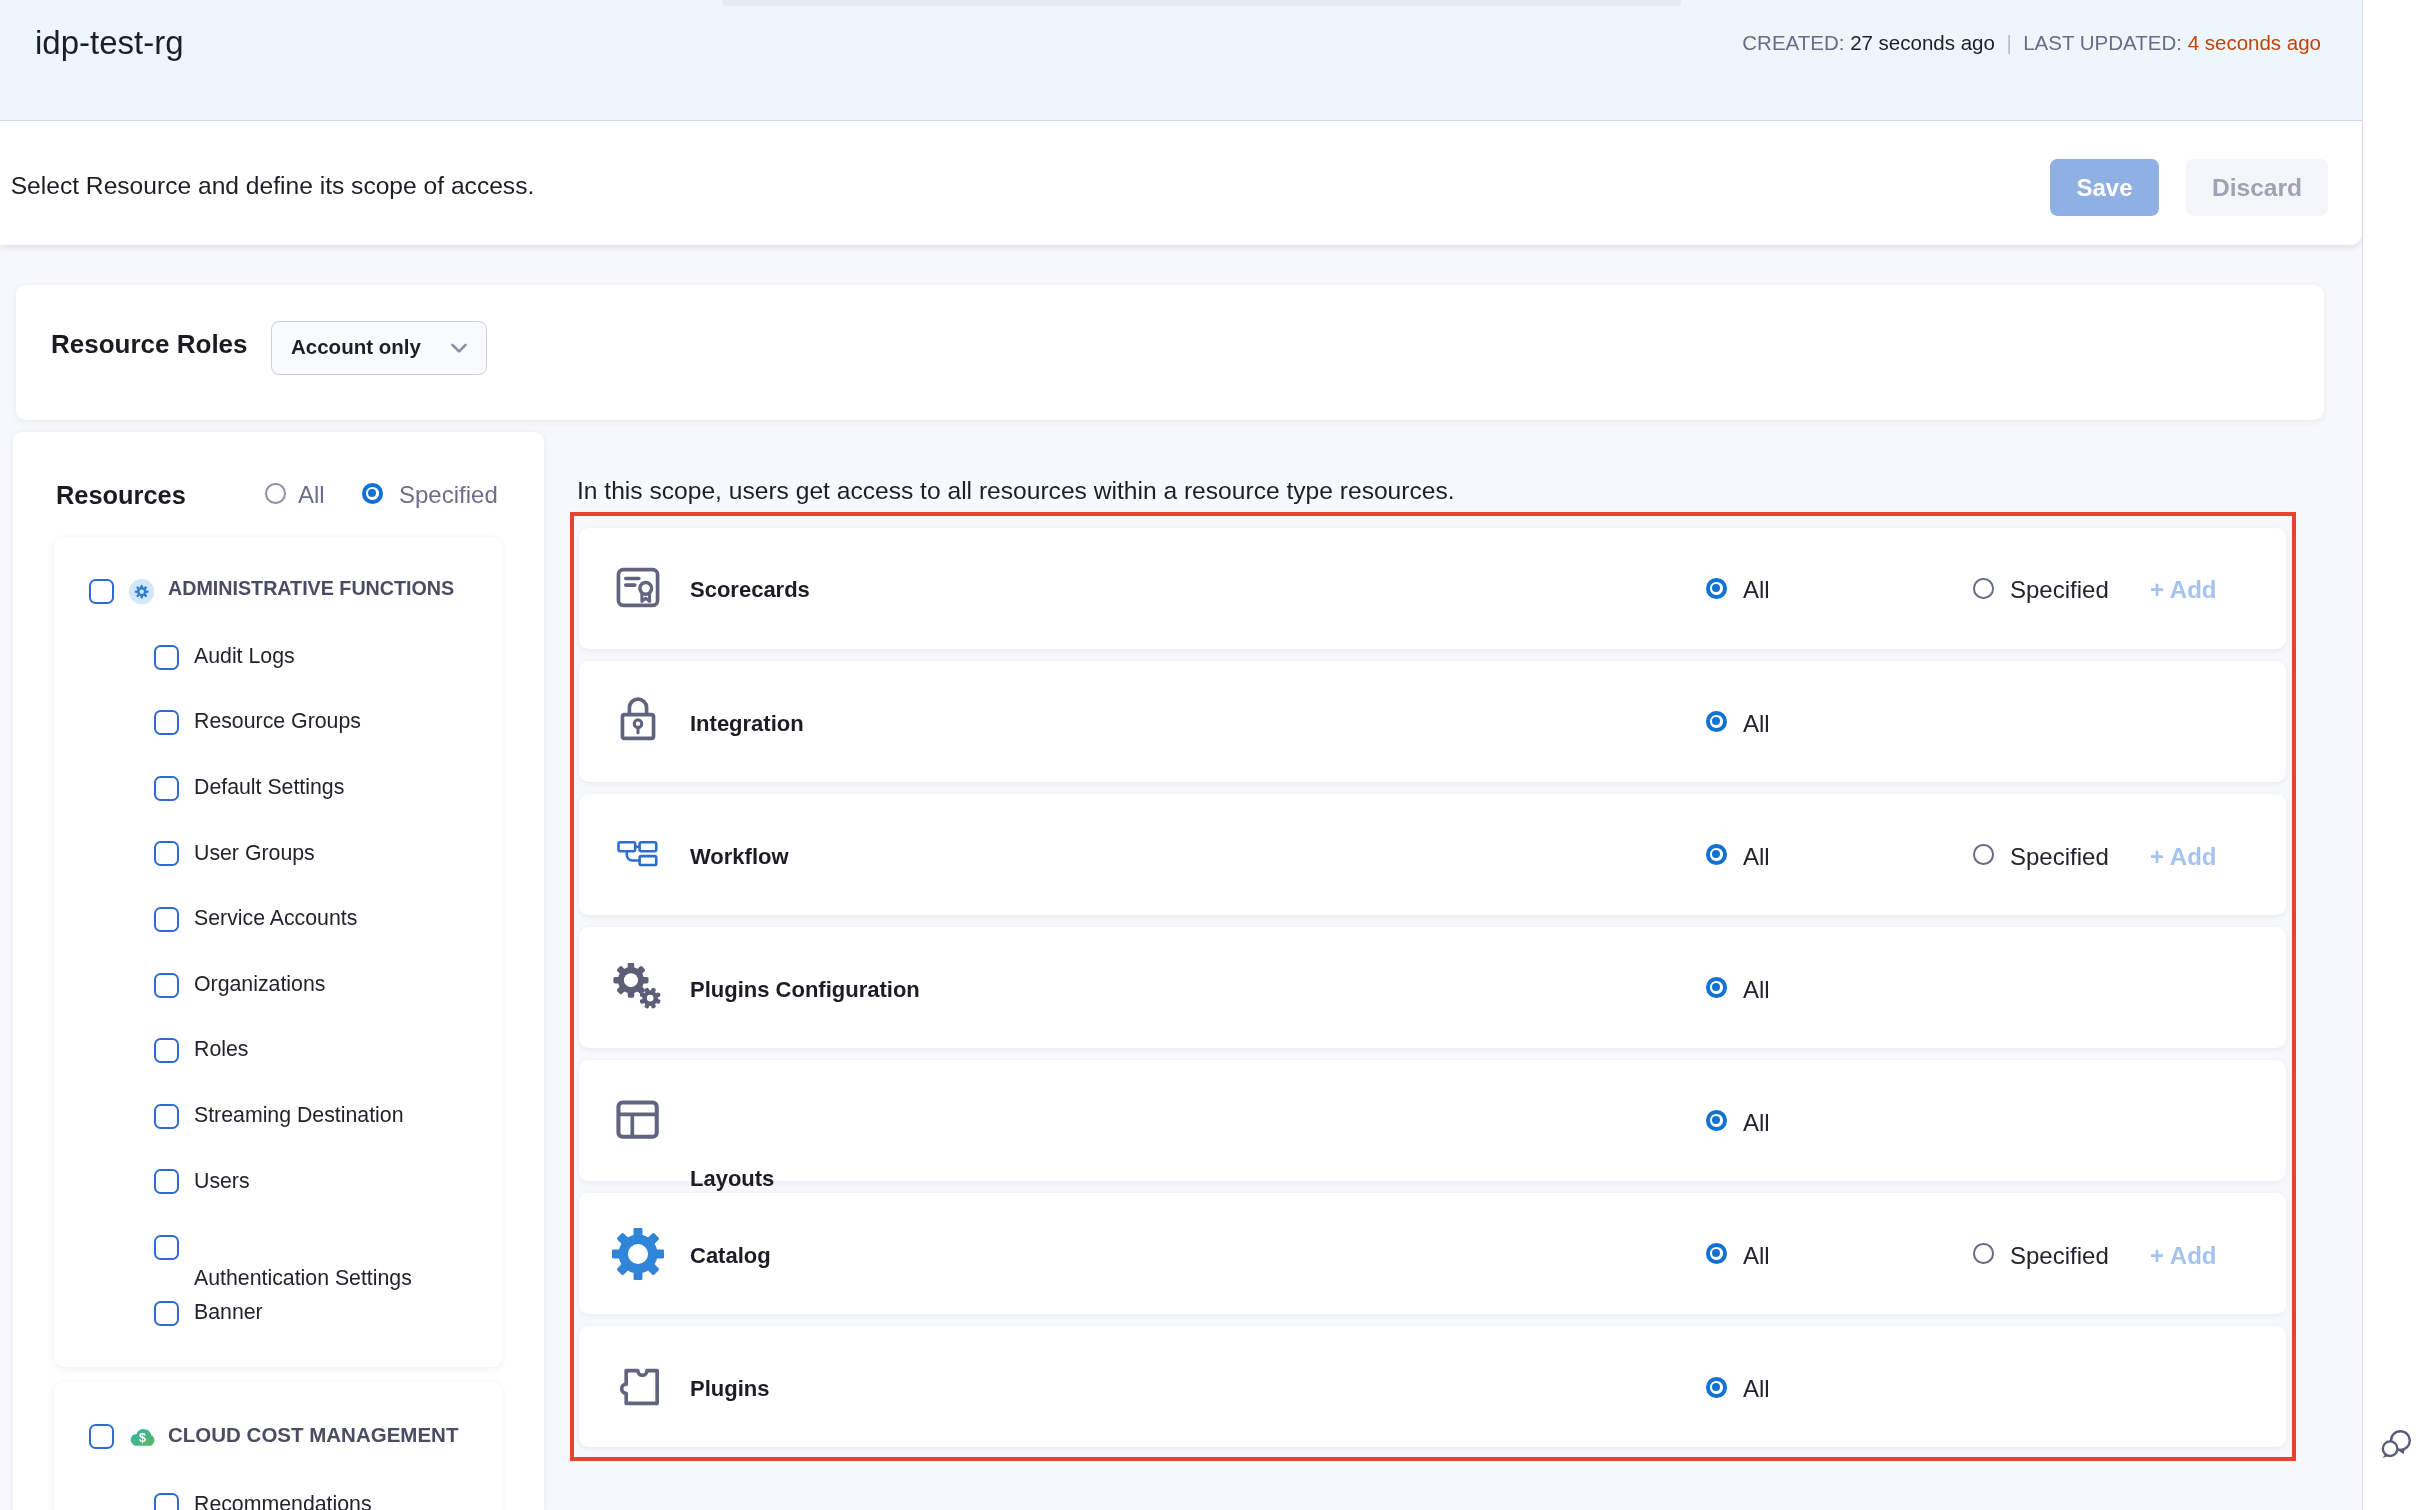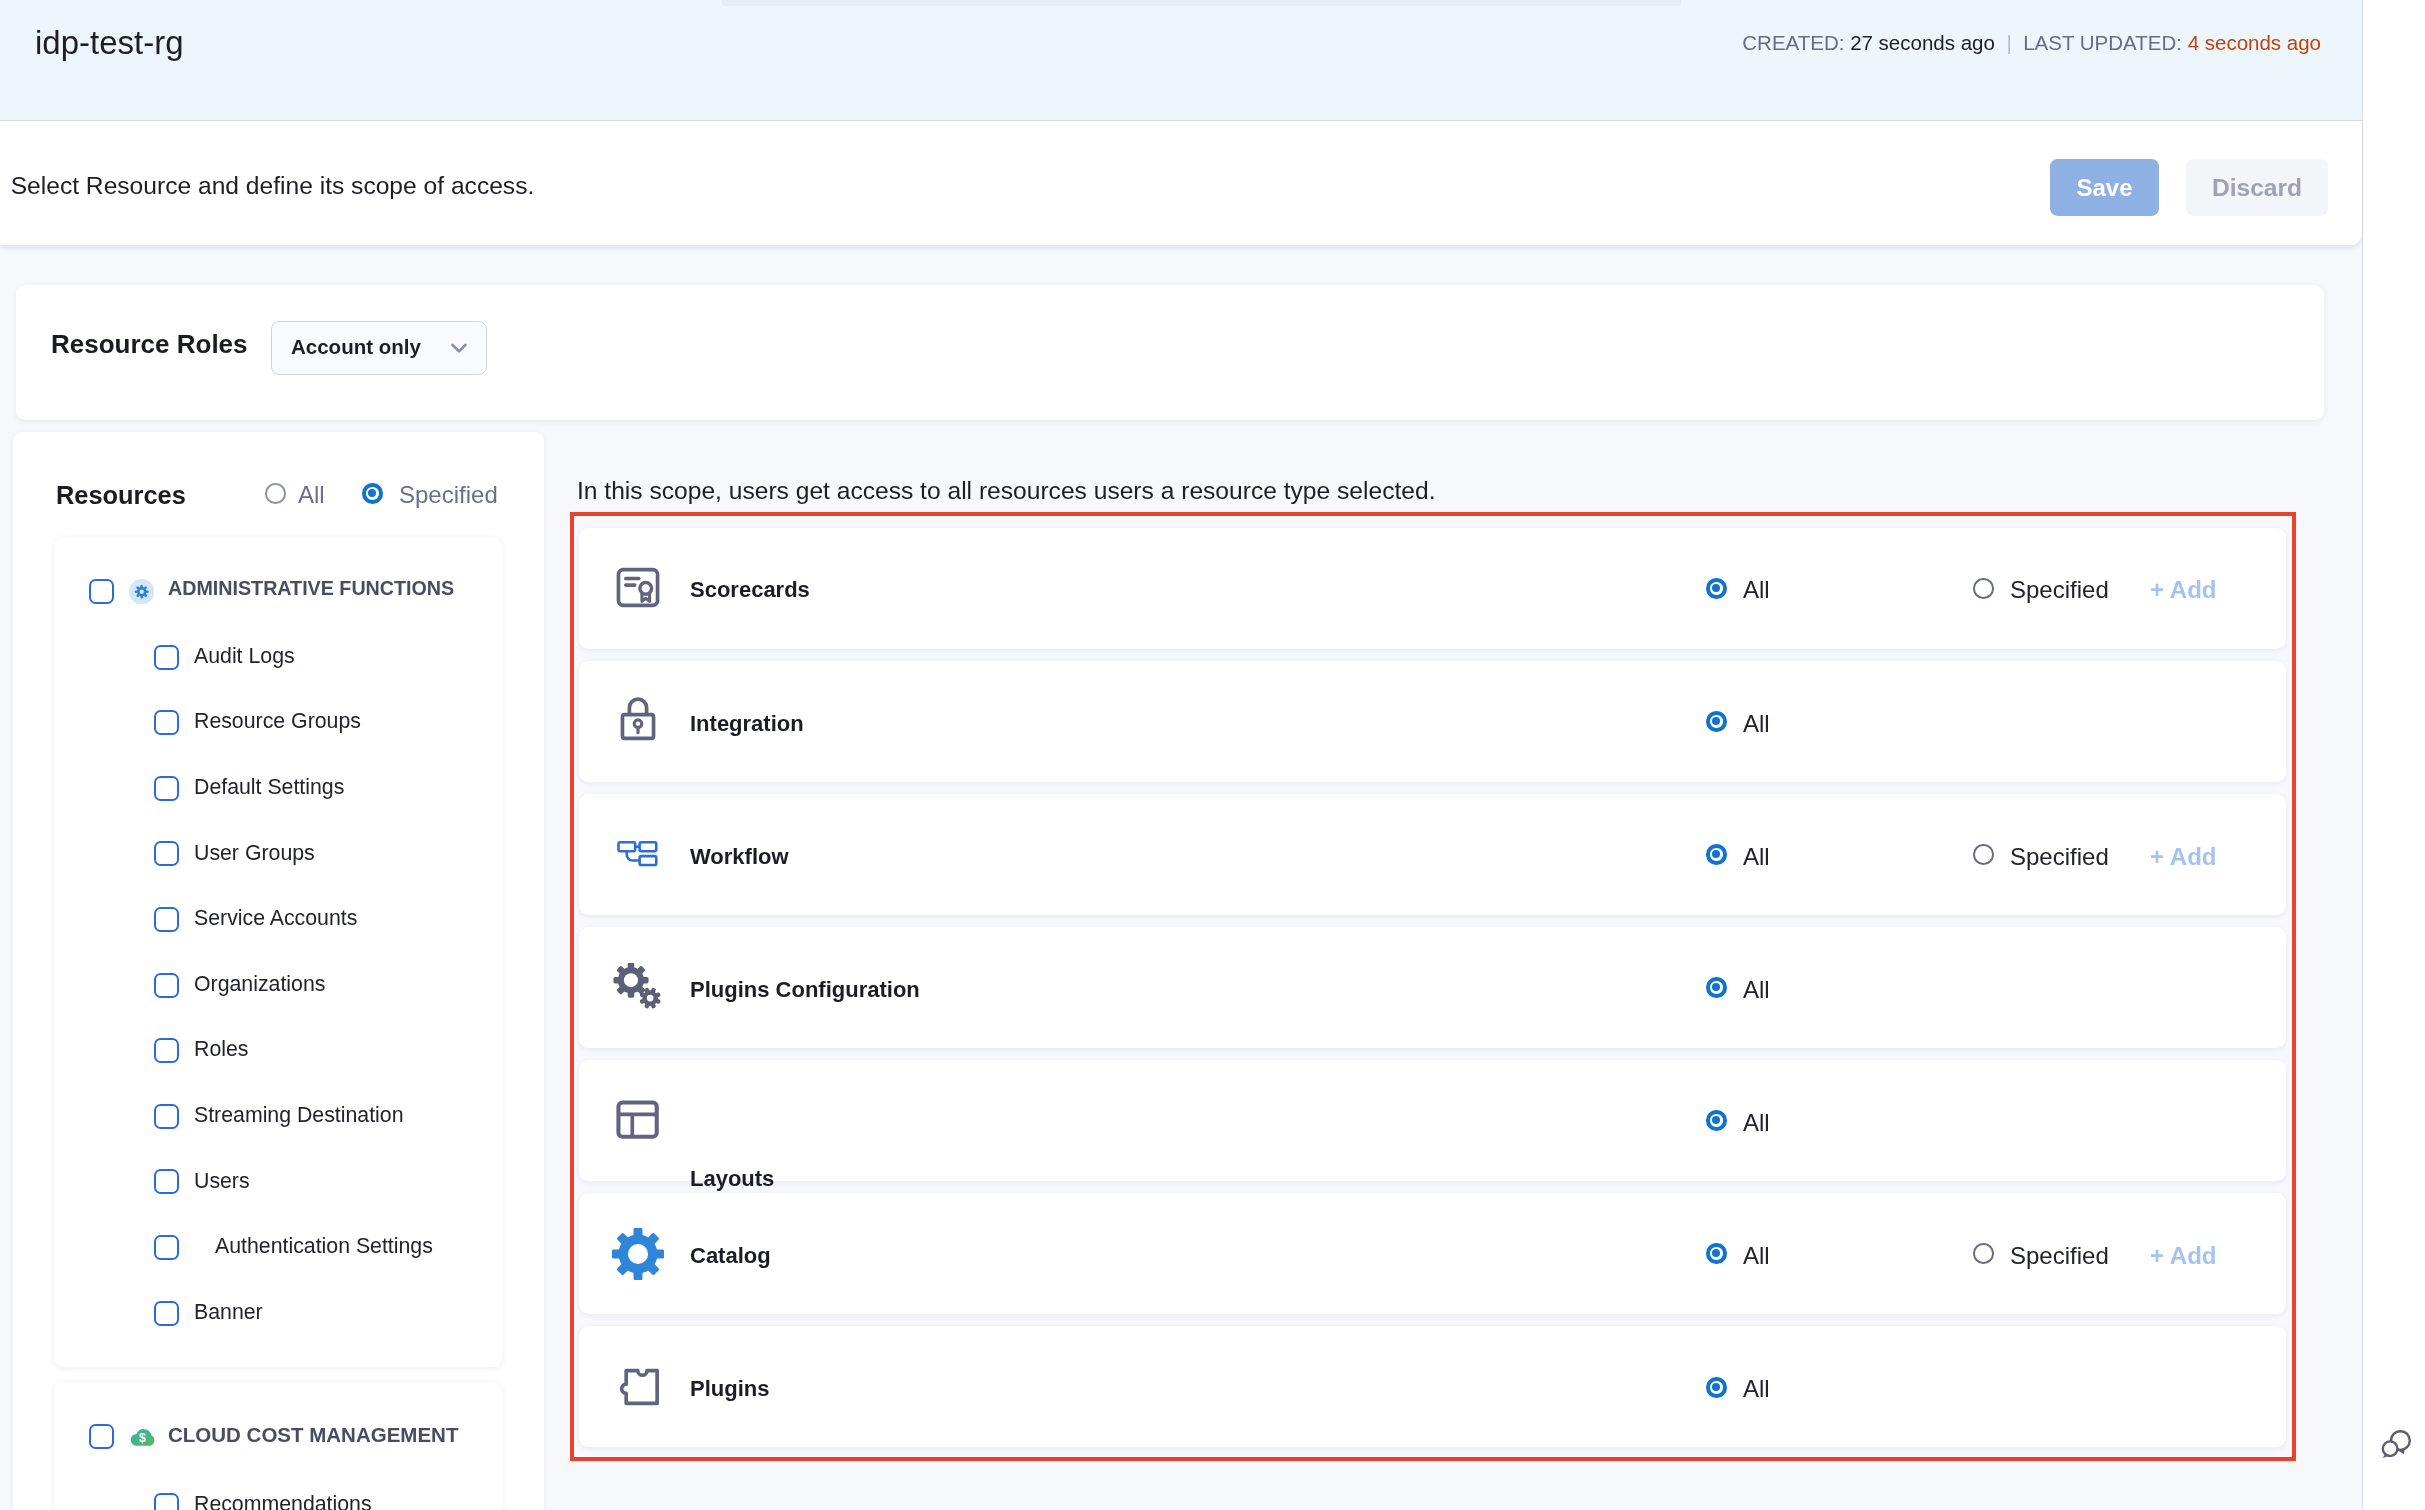--- a/index.html
+++ b/index.html
@@ -76,39 +76,39 @@
 <div class="childlbl" style="left:194px;top:906px;">Service Accounts</div>
 <div class="cb" style="left:154px;top:973px;"></div>
 <div class="childlbl" style="left:194px;top:972px;">Organizations</div>
 <div class="cb" style="left:154px;top:1038px;"></div>
 <div class="childlbl" style="left:194px;top:1037px;">Roles</div>
 <div class="cb" style="left:154px;top:1104px;"></div>
 <div class="childlbl" style="left:194px;top:1103px;">Streaming Destination</div>
 <div class="cb" style="left:154px;top:1169px;"></div>
 <div class="childlbl" style="left:194px;top:1169px;">Users</div>
 <div class="cb" style="left:154px;top:1235px;"></div>
-<div class="childlbl" style="left:194px;top:1234px;margin-left:21px;">Authentication Settings</div>
+<div class="childlbl" style="left:194px;top:1266px;">Authentication Settings</div>
 <div class="cb" style="left:154px;top:1301px;"></div>
 <div class="childlbl" style="left:194px;top:1300px;">Banner</div>
 <div class="cb" style="left:89px;top:1424px;"></div>
 <div class="abs" style="left:129px;top:1427px;"><svg width="27" height="19.7" viewBox="0 0 33 24">
 <defs>
         <linearGradient id="ccmg" x1="0" y1="0" x2="1" y2="1">
 <stop offset="0" stop-color="#2eb4b2"></stop>
           <stop offset="1" stop-color="#5eb75c"></stop>
         </linearGradient>
       </defs>
 <path d="M7.6 22.8 A7.3 7.3 0 0 1 9.2 8.4 A9.6 9.6 0 0 1 27.4 10.1 A6.9 6.9 0 0 1 26.2 22.8 Z" fill="url(#ccmg)"></path>
 <text x="16.4" y="18.8" text-anchor="middle" font-family="Liberation Sans" font-size="15.5" font-weight="bold" fill="#ffffff">$</text>
 </svg></div>
 <div class="seclbl" style="left:168px;top:1423px;">CLOUD COST MANAGEMENT</div>
 <div class="cb" style="left:154px;top:1493px;"></div>
 <div class="childlbl" style="left:194px;top:1492px;">Recommendations</div>
 
-<div class="abs" style="left:577px;top:477px;font-size:24.6px;color:#1d1e26;">In this scope, users get access to all resources users a resource type selected.</div>
+<div class="abs" style="left:577px;top:477px;font-size:24.6px;color:#1d1e26;">In this scope, users get access to all resources within a resource type resources.</div>
 <div class="abs" style="left:570px;top:512px;width:1726px;height:949px;box-sizing:border-box;border:4.1px solid #e8432c;"></div>
 <div class="card" style="left:579px;top:528px;width:1707px;height:121px;box-shadow:0 1.6px 4.9px rgba(40,41,61,0.06);"></div>
 <div class="abs" style="left:616px;top:567px;width:44px;height:41px;"><svg width="44" height="41" viewBox="0 0 54 50">
 <rect x="3" y="3" width="48" height="44" rx="6" fill="none" stroke="#62647e" stroke-width="4.5"></rect>
 <line x1="12" y1="14" x2="28" y2="14" stroke="#62647e" stroke-width="4.5" stroke-linecap="round"></line>
 <line x1="12" y1="22" x2="23" y2="22" stroke="#62647e" stroke-width="4.5" stroke-linecap="round"></line>
 <circle cx="36.5" cy="26" r="7.2" fill="none" stroke="#62647e" stroke-width="4.2"></circle>
 <path d="M31.8 32 L31.8 42 L36.5 38.2 L41.2 42 L41.2 32" fill="none" stroke="#62647e" stroke-width="3.8" stroke-linejoin="round"></path>
 </svg></div>
 <div class="rowtitle" style="left:690px;top:577px;">Scorecards</div>

